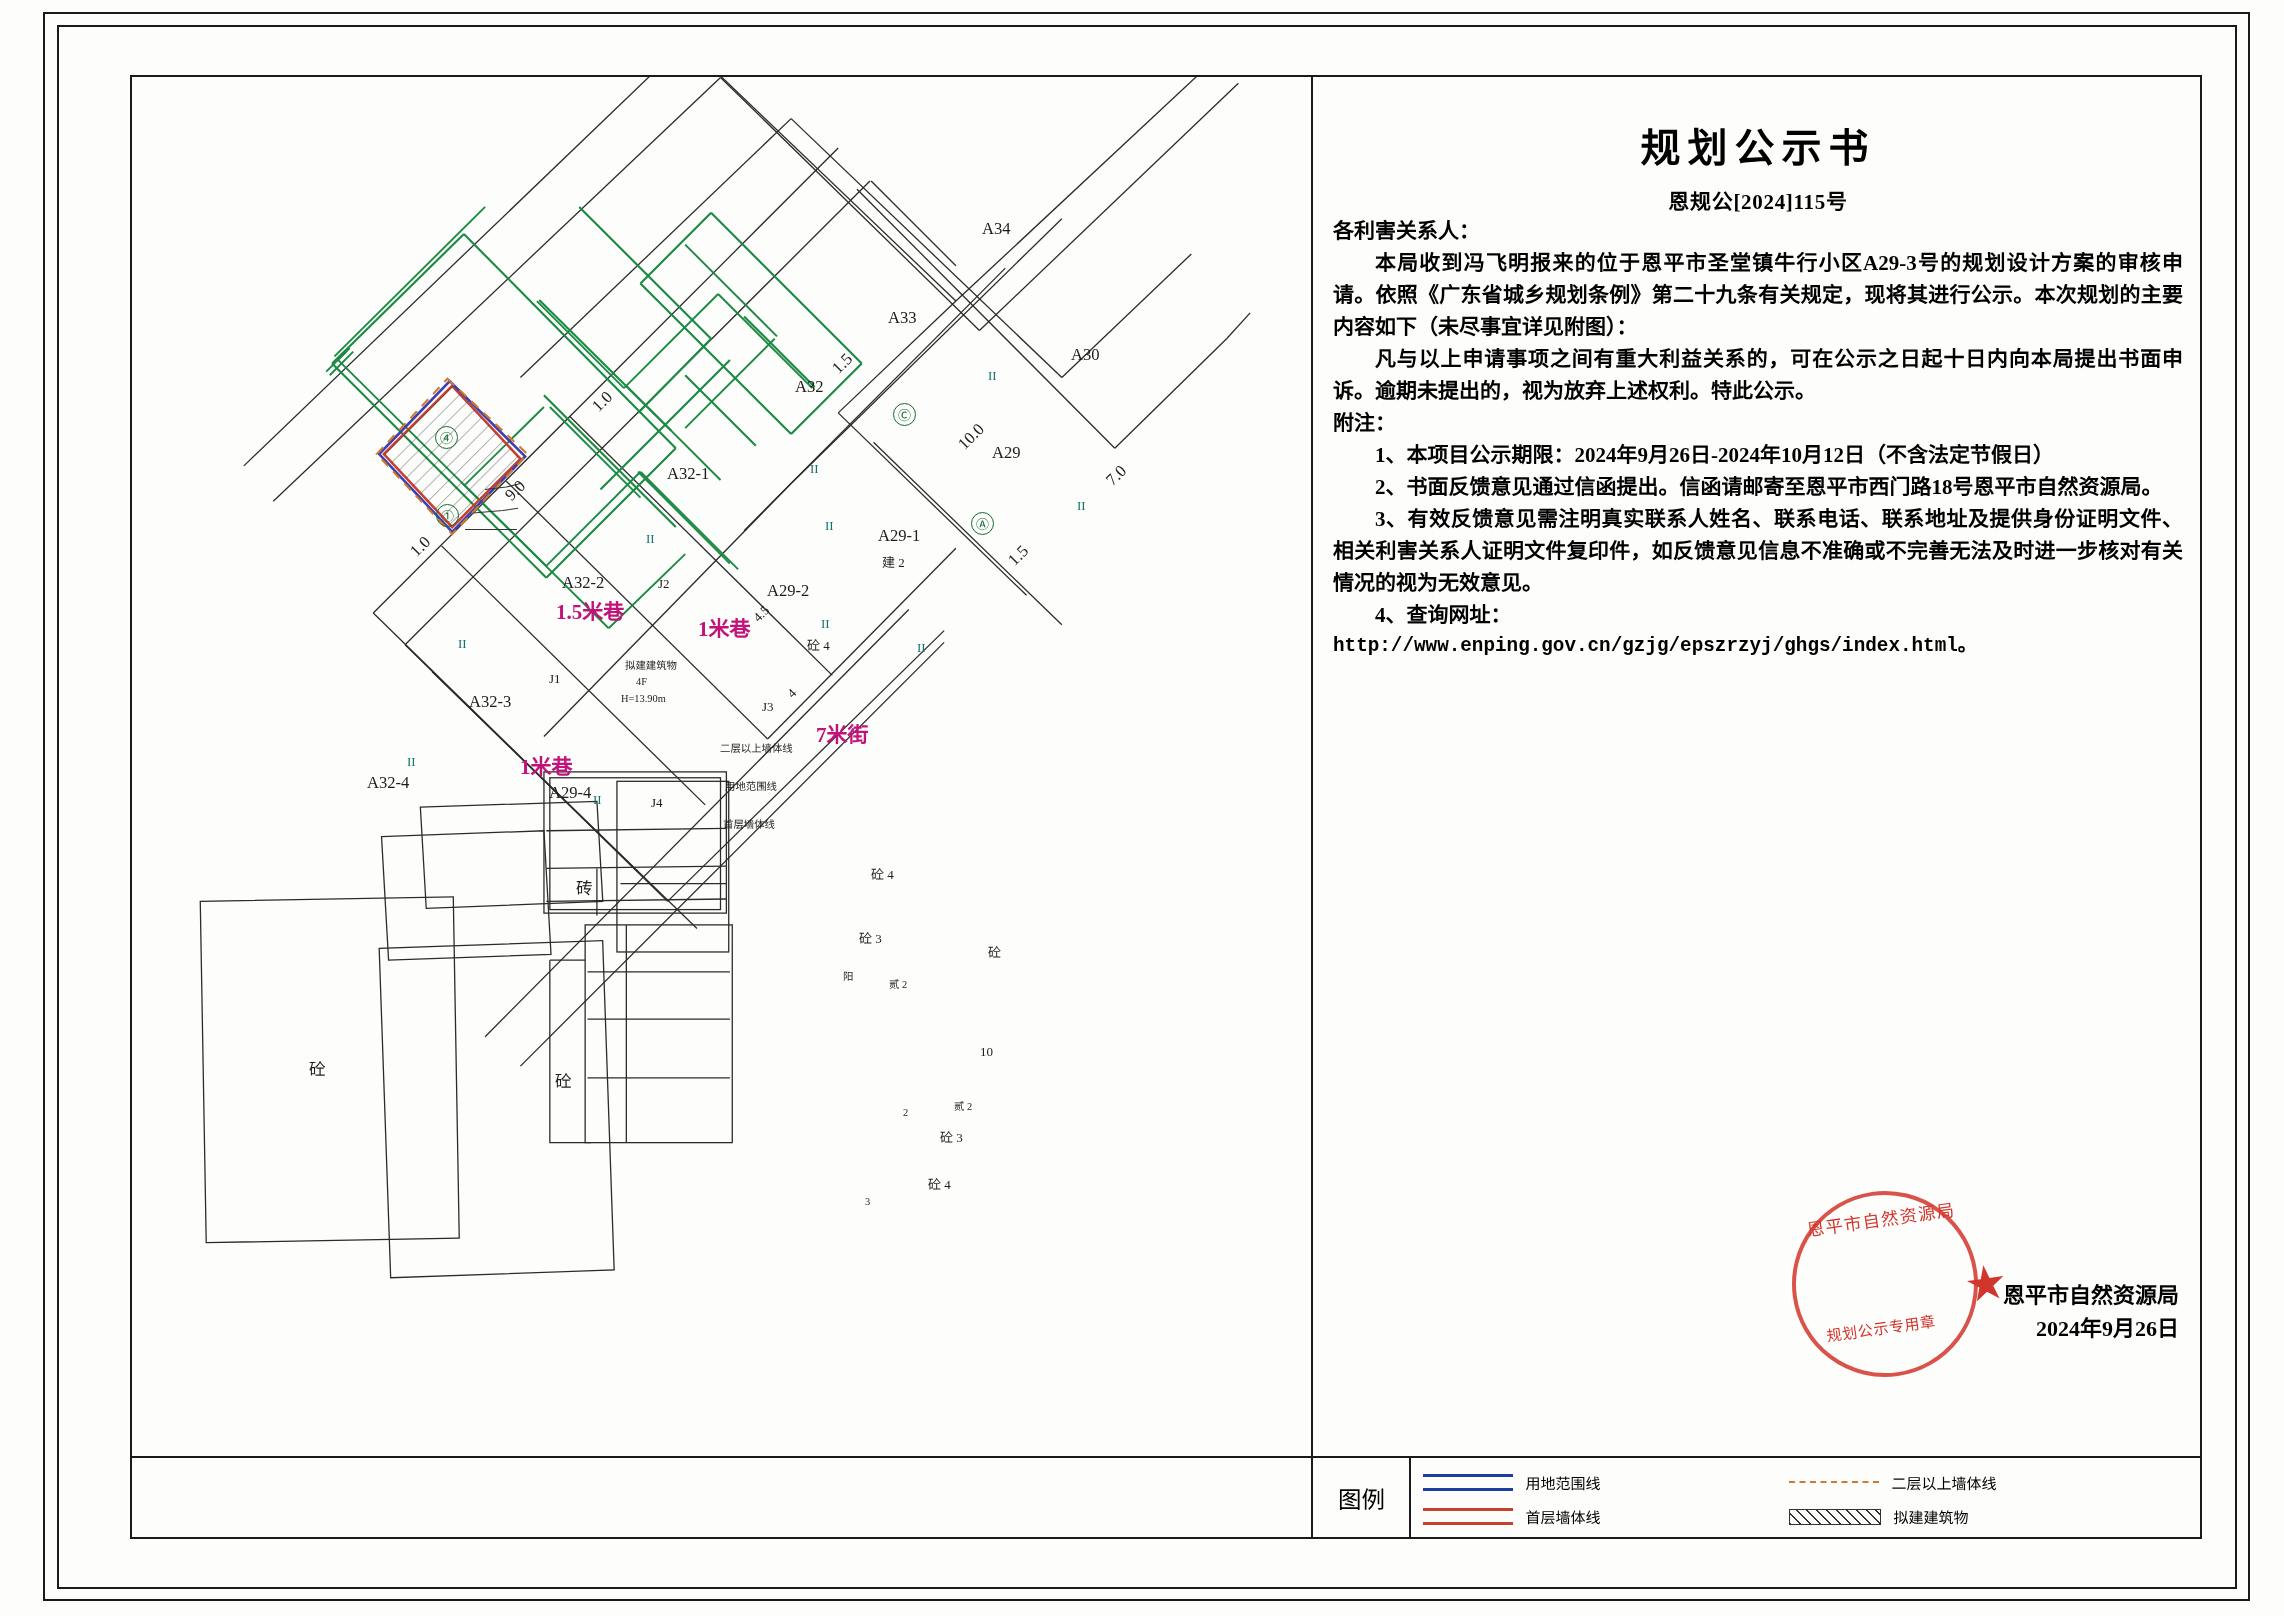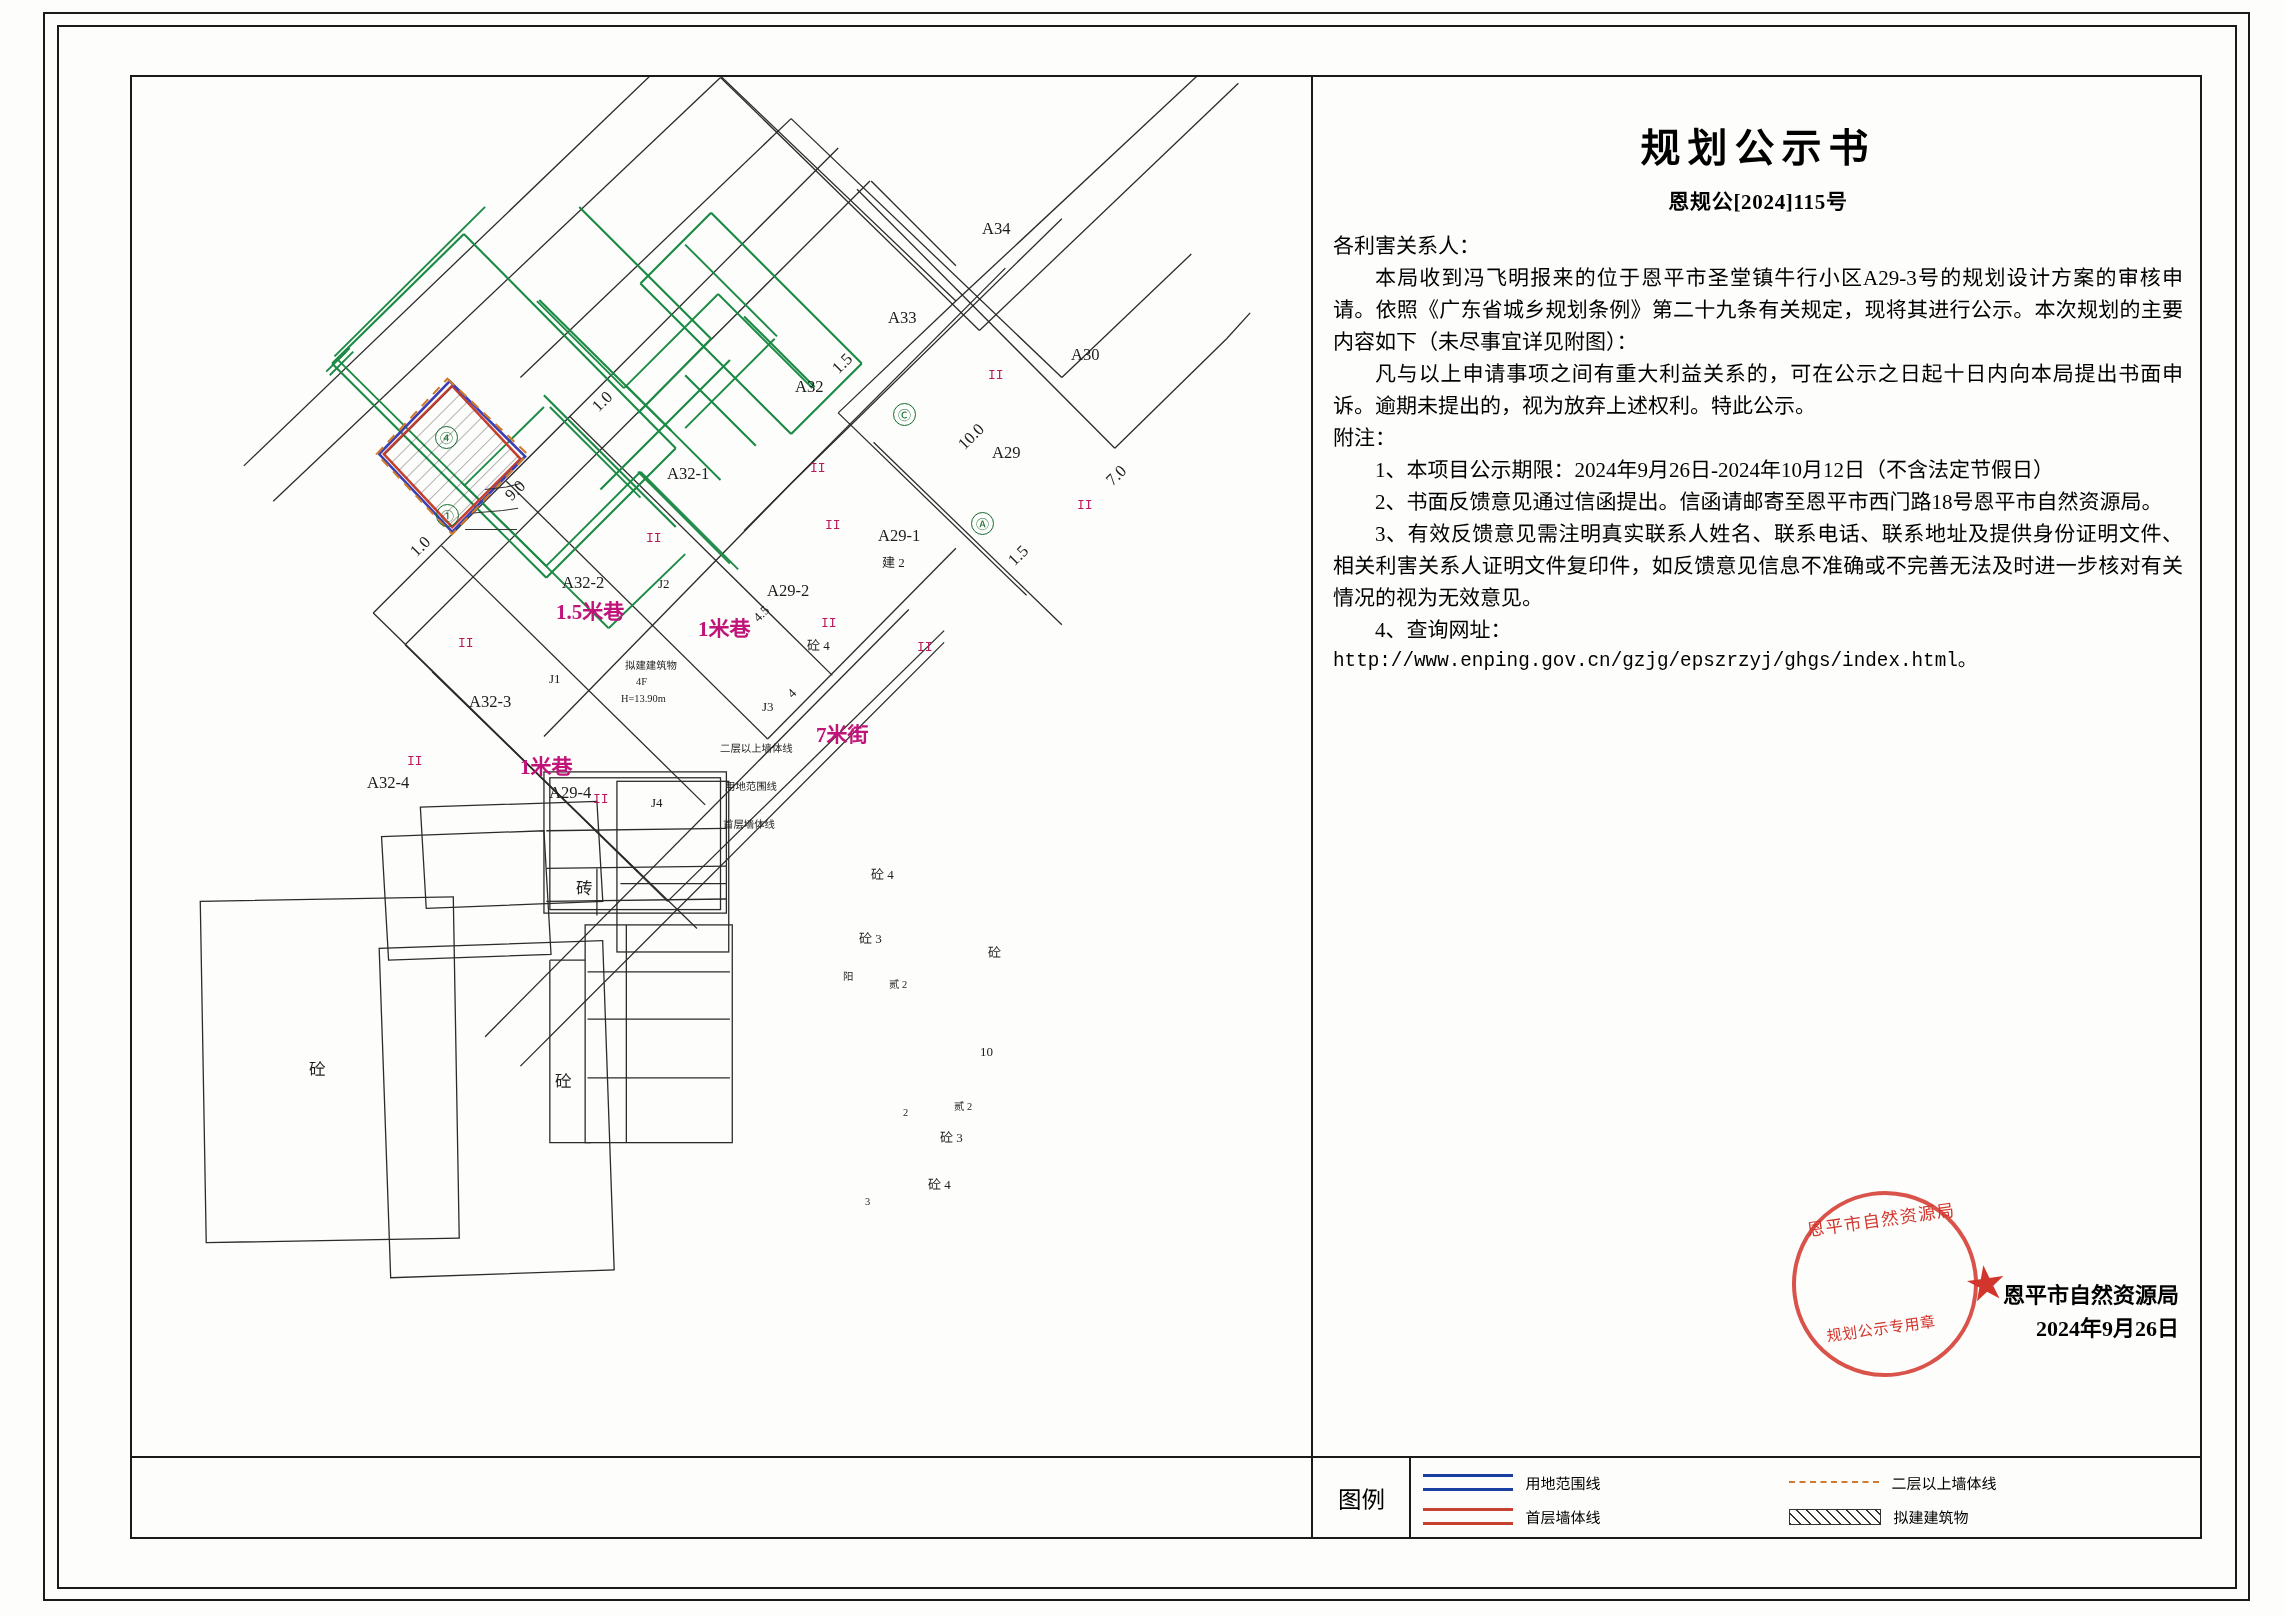--- a/index.html
+++ b/index.html
@@ -71,24 +71,24 @@
     margin-top: 19.3px;
   }
   .notice-sub {
     text-align: center;
     font-size: 21px;
     font-weight: bold;
     margin-top: 11px;
     letter-spacing: 0.7px;
   }
   .notice-body {
-    margin-top: 15px;
     font-size: 21px;
     line-height: 32px;
     text-align: justify;
+    font-weight: bold;
   }
   .notice-body p {
     margin: 0;
   }
   .ind2 { text-indent: 42px; }
   .url {
     font-family: "Liberation Mono", monospace;
     font-size: 19.3px;
     line-height: 30px;
     word-break: break-all;
@@ -193,21 +193,21 @@
   svg.map { position: absolute; left: 0; top: 0; }
   .maplabel {
     position: absolute;
     font-family: "Liberation Serif", serif;
     font-size: 16.6px;
     color: #1d1d1d;
     white-space: nowrap;
   }
   .maplabel.sm { font-size: 13px; }
   .maplabel.xs { font-size: 10.4px; }
-  .maplabel.green { color: #be185d; font-family: Liberation Mono, monospace; }
+  .maplabel.green { color: #0f766e; }
   .maplabel.magenta { color: #c0147a; font-weight: bold; font-size: 21px; }
   .circlenum {
     position: absolute;
     width: 21px; height: 21px;
     border: 1.4px solid #146b2f;
     border-radius: 50%;
     color: #146b2f;
     font-size: 13px;
     display: flex; align-items: center; justify-content: center;
     font-family: "Liberation Serif", serif;

